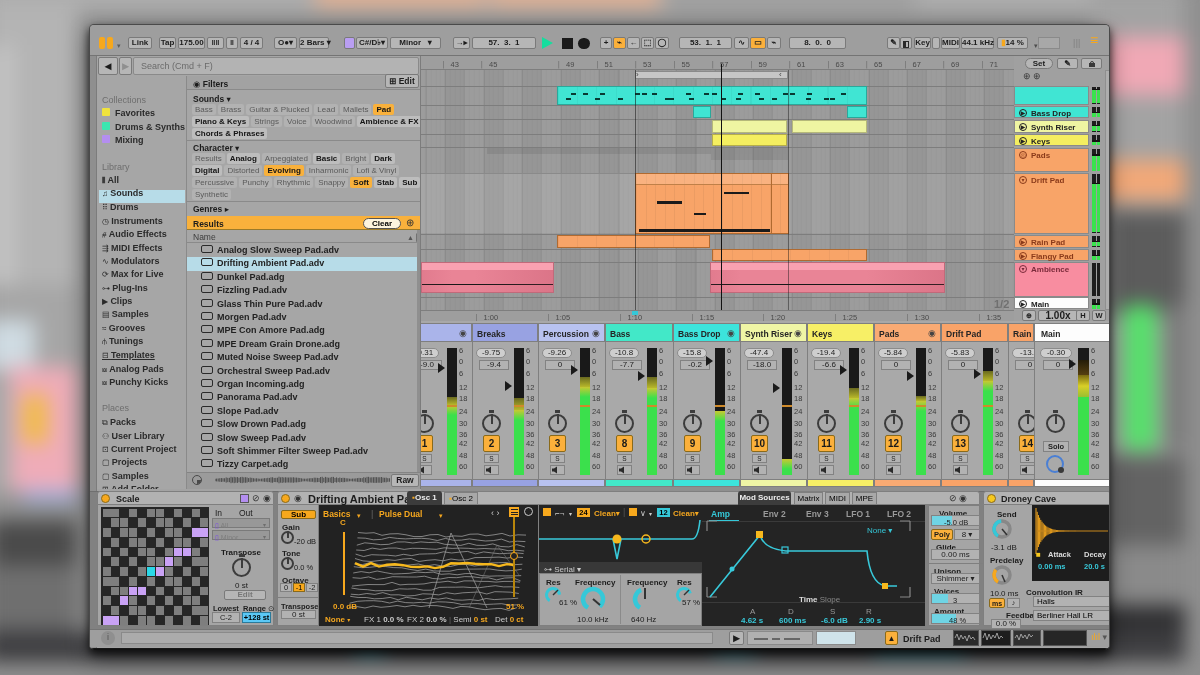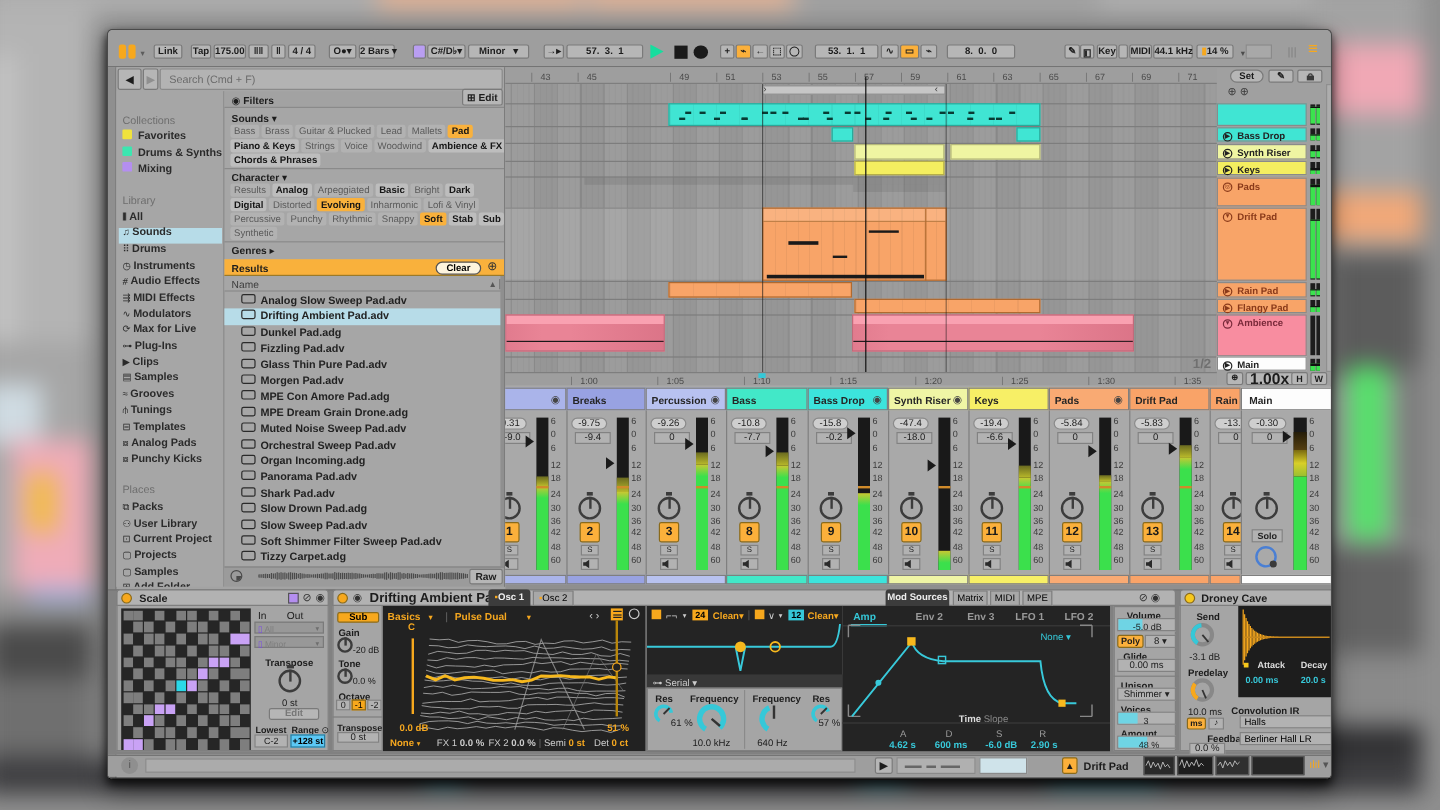--- a/index.html
+++ b/index.html
@@ -127,21 +127,21 @@
       <div class="nav" style="left:5px;top:159.6px;"><span style="font-weight:normal;font-size:8px">◷ </span>Instruments</div>
       <div class="nav" style="left:5px;top:172.9px;"><span style="font-weight:normal;font-size:8px">⧣ </span>Audio Effects</div>
       <div class="nav" style="left:5px;top:186.5px;"><span style="font-weight:normal;font-size:8px">⇶ </span>MIDI Effects</div>
       <div class="nav" style="left:5px;top:200px;"><span style="font-weight:normal;font-size:8px">∿ </span>Modulators</div>
       <div class="nav" style="left:5px;top:213.3px;"><span style="font-weight:normal;font-size:8px">⟳ </span>Max for Live</div>
       <div class="nav" style="left:5px;top:226.8px;"><span style="font-weight:normal;font-size:8px">⊶ </span>Plug-Ins</div>
       <div class="nav" style="left:5px;top:239.9px;"><span style="font-weight:normal;font-size:8px">▶ </span>Clips</div>
       <div class="nav" style="left:5px;top:253.4px;"><span style="font-weight:normal;font-size:8px">▤ </span>Samples</div>
       <div class="nav" style="left:5px;top:266.9px;"><span style="font-weight:normal;font-size:8px">≈ </span>Grooves</div>
       <div class="nav" style="left:5px;top:280.3px;"><span style="font-weight:normal;font-size:8px">⫛ </span>Tunings</div>
-      <div class="nav" style="left:5px;top:293.8px;"><span style="font-weight:normal;font-size:8px">⊟ </span>Templates</div>
+      <div class="nav" style="left:5px;top:293.8px;text-decoration:underline;"><span style="font-weight:normal;font-size:8px">⊟ </span>Templates</div>
       <div class="nav" style="left:5px;top:307.7px;"><span style="font-weight:normal;font-size:8px">⧇ </span>Analog Pads</div>
       <div class="nav" style="left:5px;top:321.2px;"><span style="font-weight:normal;font-size:8px">⧇ </span>Punchy Kicks</div>
       <div class="nav" style="left:5px;top:360.9px;"><span style="font-weight:normal;font-size:8px">⧉ </span>Packs</div>
       <div class="nav" style="left:5px;top:374.7px;"><span style="font-weight:normal;font-size:8px">⚇ </span>User Library</div>
       <div class="nav" style="left:5px;top:388.2px;"><span style="font-weight:normal;font-size:8px">⊡ </span>Current Project</div>
       <div class="nav" style="left:5px;top:401.3px;"><span style="font-weight:normal;font-size:8px">▢ </span>Projects</div>
       <div class="nav" style="left:5px;top:414.8px;"><span style="font-weight:normal;font-size:8px">▢ </span>Samples</div>
       <div class="nav" style="left:5px;top:428.3px;"><span style="font-weight:normal;font-size:8px">⊞ </span>Add Folder...</div>
       <div style="left:90px;top:20px;width:234px;height:14px;background:#a2a2a2;border-bottom:1px solid #8a8a8a"></div>
       <div class="t" style="left:96px;top:22.5px;font-size:8.5px">◉ <b>Filters</b></div>
@@ -170,21 +170,21 @@
       <div class="row" style="left:90px;top:214.8px;width:234px;height:13.4px;overflow:hidden"><span style="margin-left:14px"><span style="display:inline-block;position:static;width:12px;height:8px;border:1px solid #2a2a2a;border-radius:2px;margin:0 4px 0 0"></span><b>Dunkel Pad.adg</b></span></div>
       <div class="row" style="left:90px;top:228.2px;width:234px;height:13.4px;overflow:hidden"><span style="margin-left:14px"><span style="display:inline-block;position:static;width:12px;height:8px;border:1px solid #2a2a2a;border-radius:2px;margin:0 4px 0 0"></span><b>Fizzling Pad.adv</b></span></div>
       <div class="row" style="left:90px;top:241.6px;width:234px;height:13.4px;overflow:hidden"><span style="margin-left:14px"><span style="display:inline-block;position:static;width:12px;height:8px;border:1px solid #2a2a2a;border-radius:2px;margin:0 4px 0 0"></span><b>Glass Thin Pure Pad.adv</b></span></div>
       <div class="row" style="left:90px;top:255.0px;width:234px;height:13.4px;overflow:hidden"><span style="margin-left:14px"><span style="display:inline-block;position:static;width:12px;height:8px;border:1px solid #2a2a2a;border-radius:2px;margin:0 4px 0 0"></span><b>Morgen Pad.adv</b></span></div>
       <div class="row" style="left:90px;top:268.4px;width:234px;height:13.4px;overflow:hidden"><span style="margin-left:14px"><span style="display:inline-block;position:static;width:12px;height:8px;border:1px solid #2a2a2a;border-radius:2px;margin:0 4px 0 0"></span><b>MPE Con Amore Pad.adg</b></span></div>
       <div class="row" style="left:90px;top:281.8px;width:234px;height:13.4px;overflow:hidden"><span style="margin-left:14px"><span style="display:inline-block;position:static;width:12px;height:8px;border:1px solid #2a2a2a;border-radius:2px;margin:0 4px 0 0"></span><b>MPE Dream Grain Drone.adg</b></span></div>
       <div class="row" style="left:90px;top:295.2px;width:234px;height:13.4px;overflow:hidden"><span style="margin-left:14px"><span style="display:inline-block;position:static;width:12px;height:8px;border:1px solid #2a2a2a;border-radius:2px;margin:0 4px 0 0"></span><b>Muted Noise Sweep Pad.adv</b></span></div>
       <div class="row" style="left:90px;top:308.6px;width:234px;height:13.4px;overflow:hidden"><span style="margin-left:14px"><span style="display:inline-block;position:static;width:12px;height:8px;border:1px solid #2a2a2a;border-radius:2px;margin:0 4px 0 0"></span><b>Orchestral Sweep Pad.adv</b></span></div>
       <div class="row" style="left:90px;top:322.0px;width:234px;height:13.4px;overflow:hidden"><span style="margin-left:14px"><span style="display:inline-block;position:static;width:12px;height:8px;border:1px solid #2a2a2a;border-radius:2px;margin:0 4px 0 0"></span><b>Organ Incoming.adg</b></span></div>
       <div class="row" style="left:90px;top:335.4px;width:234px;height:13.4px;overflow:hidden"><span style="margin-left:14px"><span style="display:inline-block;position:static;width:12px;height:8px;border:1px solid #2a2a2a;border-radius:2px;margin:0 4px 0 0"></span><b>Panorama Pad.adv</b></span></div>
-      <div class="row" style="left:90px;top:348.8px;width:234px;height:13.4px;overflow:hidden"><span style="margin-left:14px"><span style="display:inline-block;position:static;width:12px;height:8px;border:1px solid #2a2a2a;border-radius:2px;margin:0 4px 0 0"></span><b>Shark Pad.adv</b></span></div>
+      <div class="row" style="left:90px;top:348.8px;width:234px;height:13.4px;overflow:hidden"><span style="margin-left:14px"><span style="display:inline-block;position:static;width:12px;height:8px;border:1px solid #2a2a2a;border-radius:2px;margin:0 4px 0 0"></span><b>Slope Pad.adv</b></span></div>
       <div class="row" style="left:90px;top:362.20000000000005px;width:234px;height:13.4px;overflow:hidden"><span style="margin-left:14px"><span style="display:inline-block;position:static;width:12px;height:8px;border:1px solid #2a2a2a;border-radius:2px;margin:0 4px 0 0"></span><b>Slow Drown Pad.adg</b></span></div>
       <div class="row" style="left:90px;top:375.6px;width:234px;height:13.4px;overflow:hidden"><span style="margin-left:14px"><span style="display:inline-block;position:static;width:12px;height:8px;border:1px solid #2a2a2a;border-radius:2px;margin:0 4px 0 0"></span><b>Slow Sweep Pad.adv</b></span></div>
       <div class="row" style="left:90px;top:389.0px;width:234px;height:13.4px;overflow:hidden"><span style="margin-left:14px"><span style="display:inline-block;position:static;width:12px;height:8px;border:1px solid #2a2a2a;border-radius:2px;margin:0 4px 0 0"></span><b>Soft Shimmer Filter Sweep Pad.adv</b></span></div>
       <div class="row" style="left:90px;top:402.4px;width:234px;height:13.4px;overflow:hidden"><span style="margin-left:14px"><span style="display:inline-block;position:static;width:12px;height:8px;border:1px solid #2a2a2a;border-radius:2px;margin:0 4px 0 0"></span><b>Tizzy Carpet.adg</b></span></div>
       <div style="left:320px;top:174px;width:3px;height:242px;background:#8f8f8f"></div>
       <div style="left:90px;top:416px;width:234px;height:17px;background:#9b9b9b;border-top:1px solid #848484"></div>
       <div style="left:95px;top:419px;width:10px;height:10px;border:1.5px solid #4a4a4a;border-radius:50%">
         <div style="left:4px;top:4px;width:4px;height:4px;background:#4a4a4a;border-radius:0 0 4px 0"></div>
       </div>
       <svg style="left:118px;top:420px" width="176" height="9" viewBox="0 0 176 9">
@@ -413,21 +413,21 @@
       <div class="t" style="left:55px;top:255.5px;font-size:7.5px;color:#4a4a4a"><span style="color:#6a6a6a">⎸</span>1:00</div>
       <div class="t" style="left:127px;top:255.5px;font-size:7.5px;color:#4a4a4a"><span style="color:#6a6a6a">⎸</span>1:05</div>
       <div class="t" style="left:199px;top:255.5px;font-size:7.5px;color:#4a4a4a"><span style="color:#6a6a6a">⎸</span>1:10</div>
       <div class="t" style="left:271px;top:255.5px;font-size:7.5px;color:#4a4a4a"><span style="color:#6a6a6a">⎸</span>1:15</div>
       <div class="t" style="left:342px;top:255.5px;font-size:7.5px;color:#4a4a4a"><span style="color:#6a6a6a">⎸</span>1:20</div>
       <div class="t" style="left:414px;top:255.5px;font-size:7.5px;color:#4a4a4a"><span style="color:#6a6a6a">⎸</span>1:25</div>
       <div class="t" style="left:486px;top:255.5px;font-size:7.5px;color:#4a4a4a"><span style="color:#6a6a6a">⎸</span>1:30</div>
       <div class="t" style="left:558px;top:255.5px;font-size:7.5px;color:#4a4a4a"><span style="color:#6a6a6a">⎸</span>1:35</div>
       <div style="left:211px;top:254.5px;width:6px;height:4px;background:#35c8d8"></div>
       <div class="b" style="left:601px;top:253.5px;width:14px;height:11.5px;line-height:10px;font-size:7px">⊕</div>
-      <div class="b" style="left:617px;top:253.5px;width:40px;height:11.5px;line-height:10px;font-size:13px">1.00x</div>
+      <div class="b" style="left:617px;top:253.5px;width:40px;height:11.5px;line-height:10px;font-size:10px">1.00x</div>
       <div class="b" style="left:655px;top:253.5px;width:14px;height:11.5px;line-height:10px;font-size:7.5px">H</div>
       <div class="b" style="left:671px;top:253.5px;width:14px;height:11.5px;line-height:10px;font-size:7.5px">W</div>
       <div style="left:593px;top:30px;width:75px;height:18.5px;background:#40e5d3;border:1px solid #8a8a8a"></div>
       <div style="left:593px;top:49.5px;width:75px;height:12.5px;background:#40e5d3;border:1px solid #8a8a8a"></div>
       <div class="t" style="left:598px;top:51.5px;font-size:8px;color:#222"><span style="font-size:6px;border:1px solid #222;border-radius:50%;width:8px;height:8px;display:inline-block;position:static;text-align:center;line-height:7.5px;vertical-align:1px;margin-right:4px">▶</span><b>Bass Drop</b></div>
       <div style="left:593px;top:63.5px;width:75px;height:13px;background:#eff5a2;border:1px solid #8a8a8a"></div>
       <div class="t" style="left:598px;top:65.5px;font-size:8px;color:#222"><span style="font-size:6px;border:1px solid #222;border-radius:50%;width:8px;height:8px;display:inline-block;position:static;text-align:center;line-height:7.5px;vertical-align:1px;margin-right:4px">▶</span><b>Synth Riser</b></div>
       <div style="left:593px;top:78px;width:75px;height:12px;background:#f4ee60;border:1px solid #8a8a8a"></div>
       <div class="t" style="left:598px;top:80px;font-size:8px;color:#222"><span style="font-size:6px;border:1px solid #222;border-radius:50%;width:8px;height:8px;display:inline-block;position:static;text-align:center;line-height:7.5px;vertical-align:1px;margin-right:4px">▶</span><b>Keys</b></div>
       <div style="left:593px;top:91.5px;width:75px;height:24px;background:#f8a468;border:1px solid #8a8a8a"></div>

